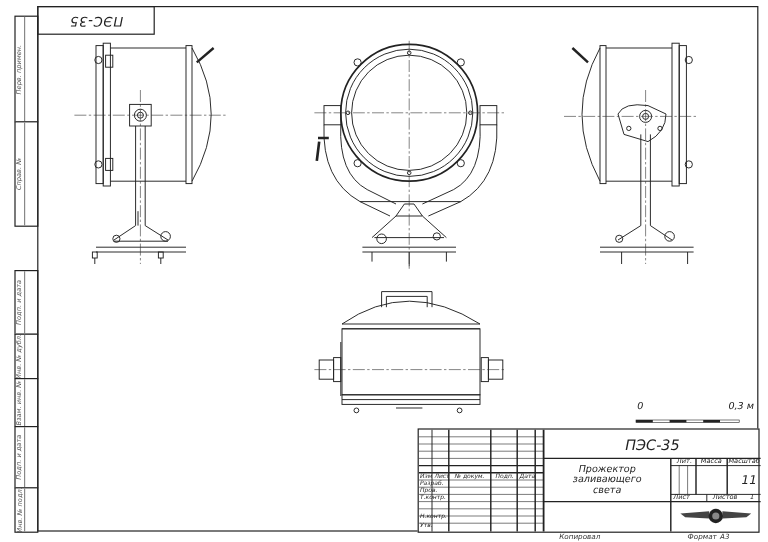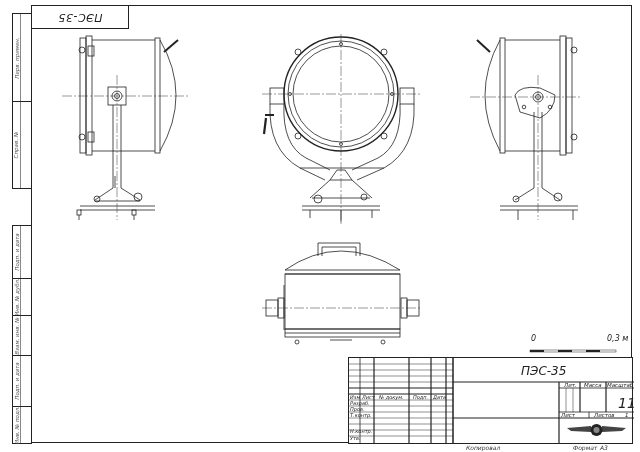--- a/index.html
+++ b/index.html
@@ -245,25 +245,30 @@
     <span class="t" style="left:84px;top:36px;font-size:5px;">Дата</span>
 
     <span class="t" style="left:1px;top:42px;font-size:5px;">Разраб.</span>
     <span class="t" style="left:1px;top:48px;font-size:5px;">Пров.</span>
     <span class="t" style="left:1px;top:54px;font-size:5px;">Т.контр.</span>
     <span class="t" style="left:1px;top:70px;font-size:5px;">Н.контр.</span>
     <span class="t" style="left:1px;top:77px;font-size:5px;">Утв.</span>
 
     <span class="t" style="left:172px;top:6px;font-size:12px;">ПЭС-35</span>
 
+    <div style="position:absolute;left:104px;top:28px;width:106px;text-align:center;font-size:8px;font-style:italic;line-height:9px;color:#222;">
+      <div>Прожектор</div>
+      <div>заливающего</div>
+      <div>света</div>
+    </div>
 
     <span class="t" style="left:215px;top:24px;font-size:5.5px;">Лит.</span>
     <span class="t" style="left:235px;top:24px;font-size:5.5px;">Масса</span>
     <span class="t" style="left:258px;top:24px;font-size:5.5px;">Масштаб</span>
-    <span class="t" style="left:269px;top:37px;font-size:14px;">11</span>
+    <span class="t" style="left:269px;top:37px;font-size:10px;">11</span>
     <span class="t" style="left:212px;top:54px;font-size:5.5px;">Лист</span>
     <span class="t" style="left:245px;top:54px;font-size:5.5px;">Листов</span>
     <span class="t" style="left:276px;top:54px;font-size:5.5px;">1</span>
 
     <svg width="75" height="25" style="position:absolute;left:210px;top:60px;">
       <path d="M8 10 L32 8 L32 14 L12 13 Z" fill="#444"></path>
       <path d="M67 10 L43 8 L43 14 L63 13 Z" fill="#444"></path>
       <circle cx="37.5" cy="12" r="6" fill="#222"></circle>
       <circle cx="37.5" cy="12" r="3" fill="#888"></circle>
     </svg>

